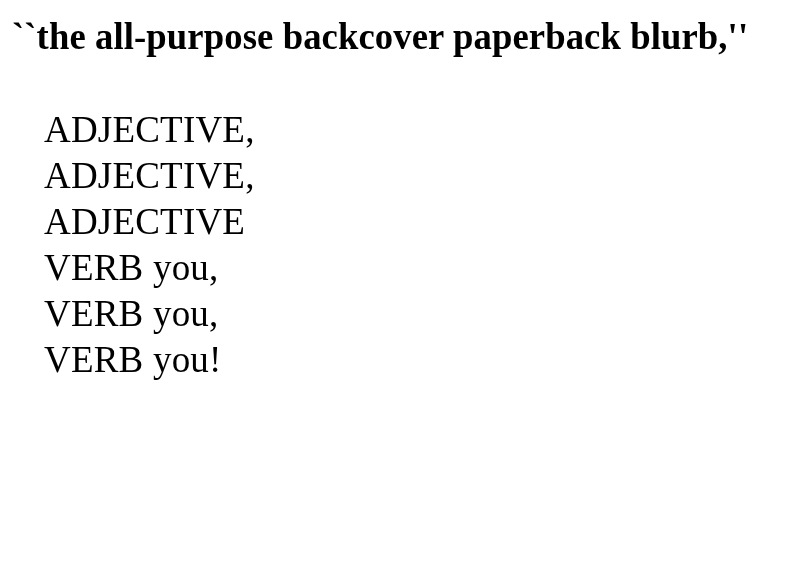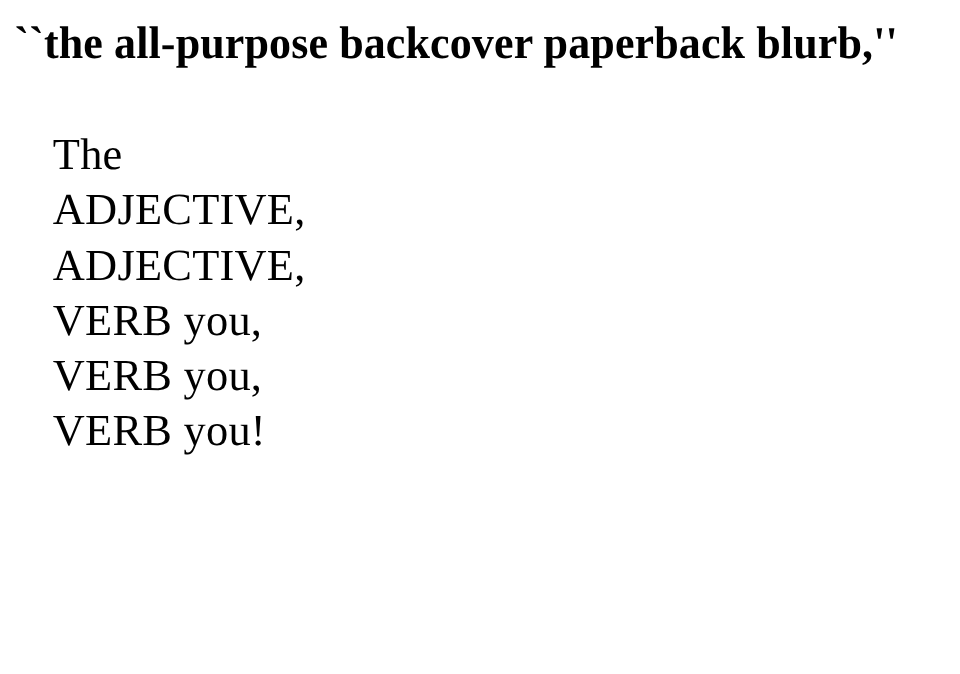--- a/index.html
+++ b/index.html
@@ -58,21 +58,21 @@
   }
 </style>
 </head>
 <body>
 
 <div class="page">
 
   <div class="headline">``the all-purpose backcover paperback blurb,''</div>
 
   <div class="blurb">
-    <div class="blurb-line">The</div>
     <div class="blurb-line">ADJECTIVE,</div>
     <div class="blurb-line">ADJECTIVE,</div>
+    <div class="blurb-line">ADJECTIVE</div>
     <div class="blurb-line">VERB you,</div>
     <div class="blurb-line">VERB you,</div>
     <div class="blurb-line">VERB you!</div>
   </div>
 
 </div>
 
 </body></html>

